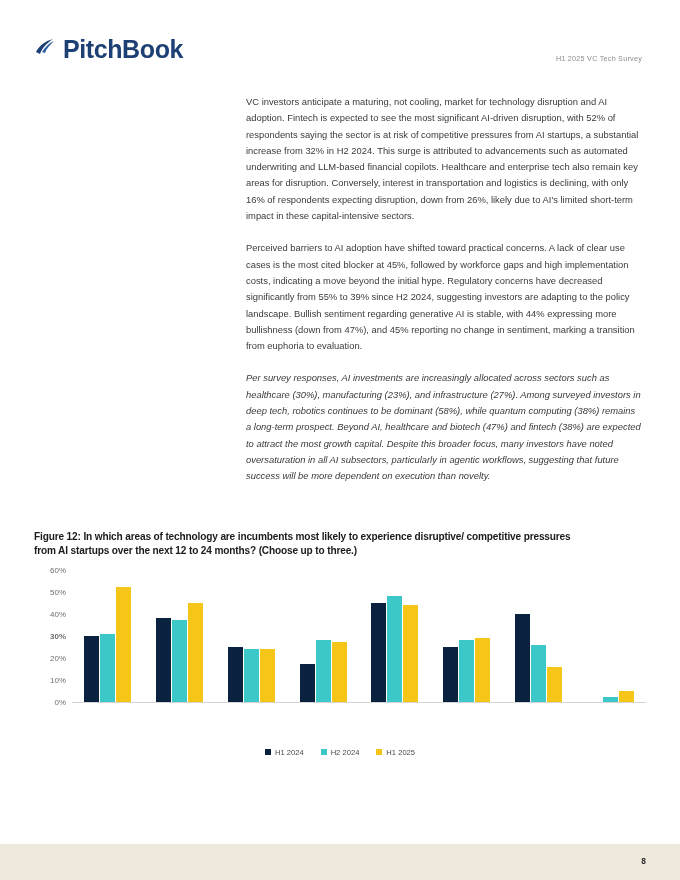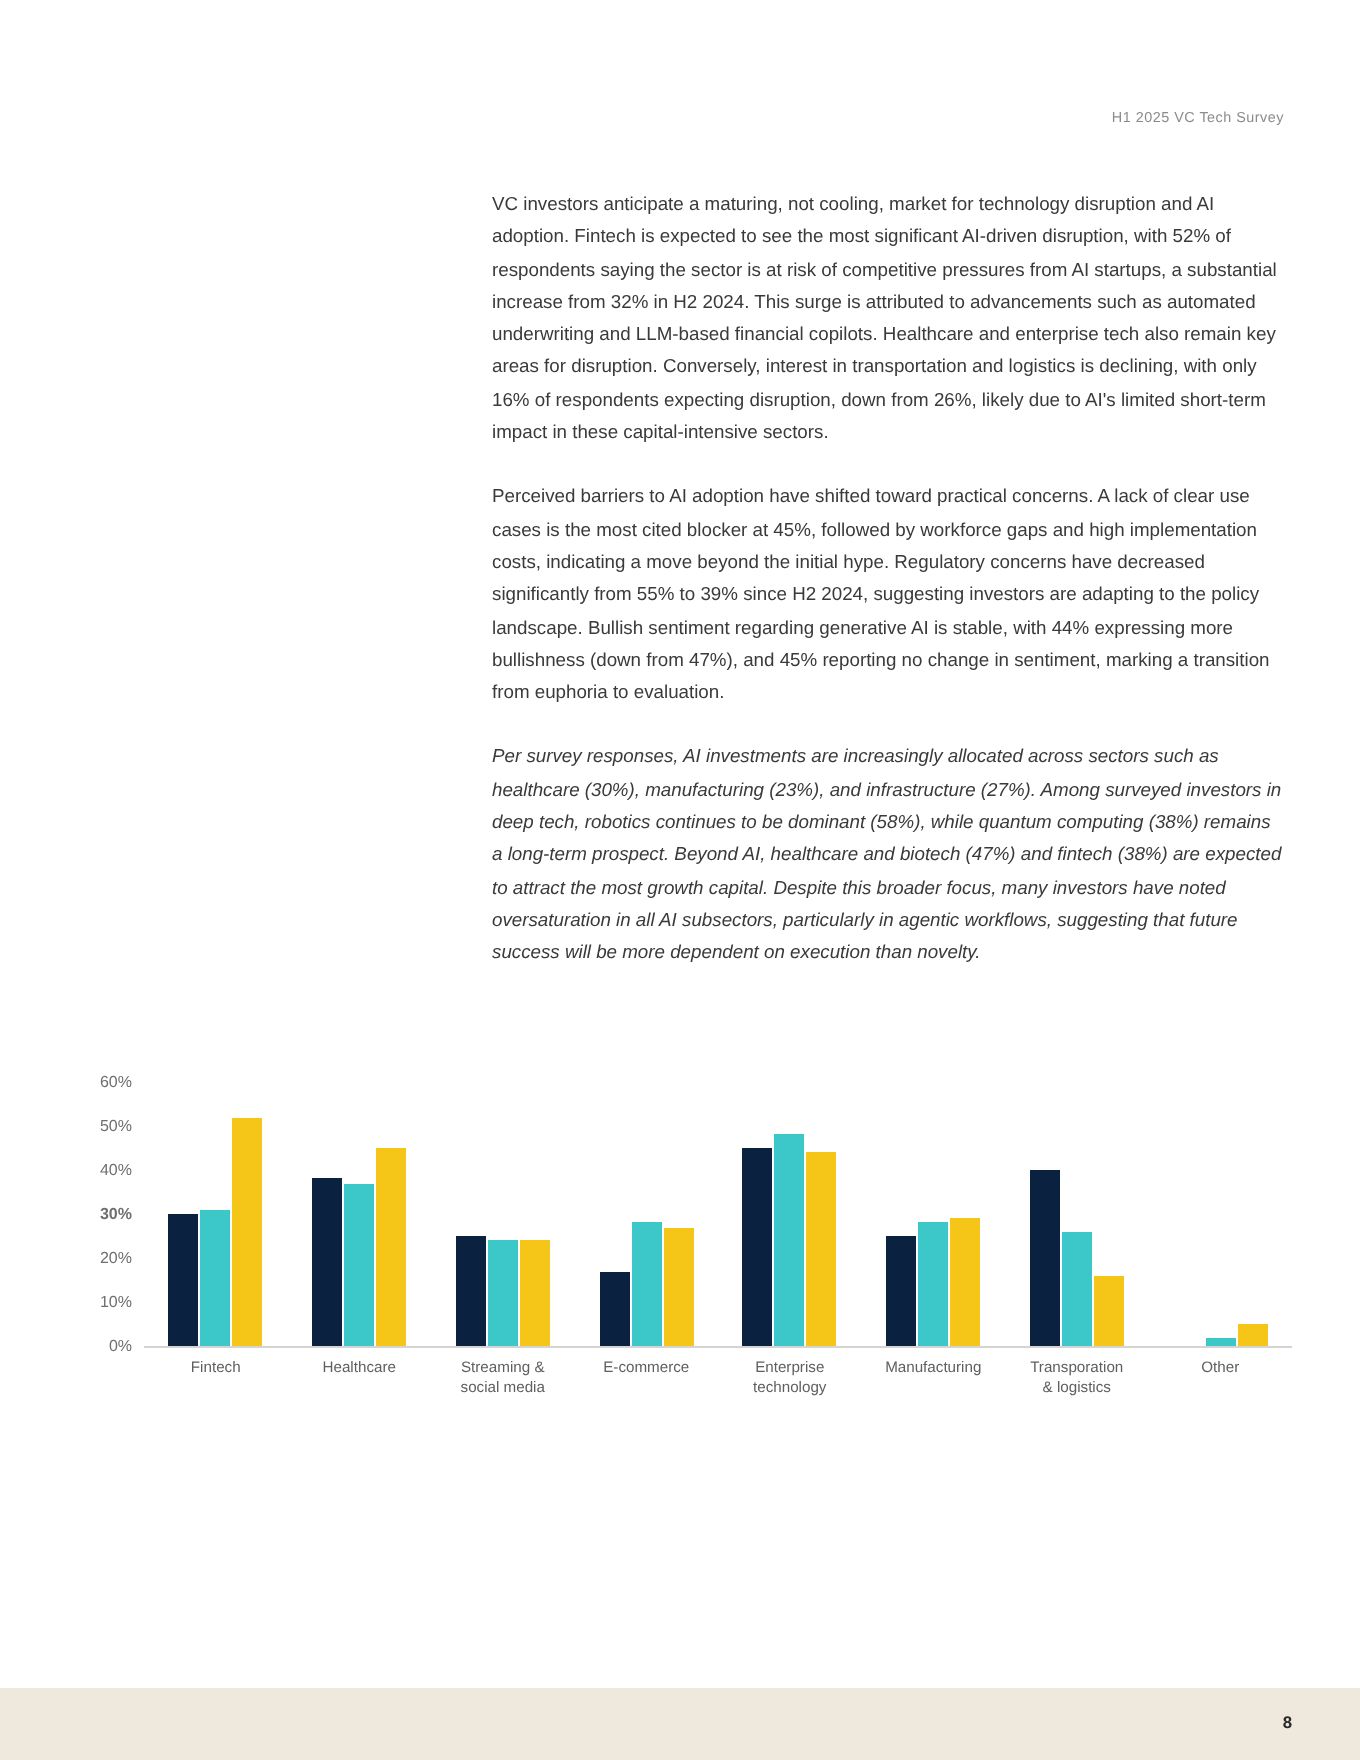--- a/index.html
+++ b/index.html
@@ -191,30 +191,40 @@
     top: 12px;
     font-size: 8.4px;
     font-weight: bold;
     color: #2b2b2b;
   }
 </style>
 </head>
 <body>
 
 <div class="page-header">
+  <div class="logo-wrap">
+    <span class="logo-mark">
+      <svg width="26" height="26" viewBox="0 0 26 26">
+        <path d="M2 16 C5 10, 11 5, 19 3 C13 7, 8 12, 6 18 Z" fill="#1c3f74"></path>
+        <path d="M8 16 C11 11, 15 7, 20 5 C16 9, 12 13, 11 17 Z" fill="#2a5fa0"></path>
+      </svg>
+    </span>
+    <span class="logo-text">PitchBook</span>
+  </div>
   <div class="header-survey">H1 2025 VC Tech Survey</div>
 </div>
 
 <div class="text-col">
   <p class="body-par">VC investors anticipate a maturing, not cooling, market for technology disruption and AI adoption. Fintech is expected to see the most significant AI-driven disruption, with 52% of respondents saying the sector is at risk of competitive pressures from AI startups, a substantial increase from 32% in H2 2024. This surge is attributed to advancements such as automated underwriting and LLM-based financial copilots. Healthcare and enterprise tech also remain key areas for disruption. Conversely, interest in transportation and logistics is declining, with only 16% of respondents expecting disruption, down from 26%, likely due to AI's limited short-term impact in these capital-intensive sectors.</p>
   <p class="body-par">Perceived barriers to AI adoption have shifted toward practical concerns. A lack of clear use cases is the most cited blocker at 45%, followed by workforce gaps and high implementation costs, indicating a move beyond the initial hype. Regulatory concerns have decreased significantly from 55% to 39% since H2 2024, suggesting investors are adapting to the policy landscape. Bullish sentiment regarding generative AI is stable, with 44% expressing more bullishness (down from 47%), and 45% reporting no change in sentiment, marking a transition from euphoria to evaluation.</p>
   <p class="body-par">Per survey responses, AI investments are increasingly allocated across sectors such as healthcare (30%), manufacturing (23%), and infrastructure (27%). Among surveyed investors in deep tech, robotics continues to be dominant (58%), while quantum computing (38%) remains a long-term prospect. Beyond AI, healthcare and biotech (47%) and fintech (38%) are expected to attract the most growth capital. Despite this broader focus, many investors have noted oversaturation in all AI subsectors, particularly in agentic workflows, suggesting that future success will be more dependent on execution than novelty.</p>
 </div>
 
 <div class="figure-block">
+  <div class="fig-caption">Figure 12: In which areas of technology are incumbents most likely to experience disruptive/ competitive pressures from AI startups over the next 12 to 24 months? (Choose up to three.)</div>
 
   <div class="chart">
     <div class="y-axis">
         <div class="y-tick" style="top: 0px;">60%</div>
         <div class="y-tick" style="top: 22px;">50%</div>
         <div class="y-tick" style="top: 44px;">40%</div>
         <div class="y-tick" style="top: 66px; font-weight: bold;">30%</div>
         <div class="y-tick" style="top: 88px;">20%</div>
         <div class="y-tick" style="top: 110px;">10%</div>
         <div class="y-tick" style="top: 132px;">0%</div>
@@ -255,33 +265,34 @@
           <div class="bar s1" style="height: 57.2px; background: rgb(60, 200, 200);"></div>
           <div class="bar s2" style="height: 35.2px; background: rgb(245, 197, 24);"></div>
         </div>
         <div class="group">
           <div class="bar s0" style="height: 0px; background: rgb(10, 34, 64);"></div>
           <div class="bar s1" style="height: 4.4px; background: rgb(60, 200, 200);"></div>
           <div class="bar s2" style="height: 11px; background: rgb(245, 197, 24);"></div>
         </div>
       </div>
     <div class="axis-line"></div>
-    <div class="x-labels">
-        <div class="x-label">Fintech</div>
-        <div class="x-label">Healthcare</div>
-        <div class="x-label">Streaming &amp;
-social media</div>
-        <div class="x-label">E-commerce</div>
-        <div class="x-label">Enterprise
-technology</div>
-        <div class="x-label">Manufacturing</div>
-        <div class="x-label">Transporation
-&amp; logistics</div>
-        <div class="x-label">Other</div>
-      </div>
   </div>
 
+  <div class="legend">
+      <div class="legend-item">
+        <span class="legend-swatch" style="background: rgb(10, 34, 64);"></span>
+        <span>H1 2024</span>
+      </div>
+      <div class="legend-item">
+        <span class="legend-swatch" style="background: rgb(60, 200, 200);"></span>
+        <span>H2 2024</span>
+      </div>
+      <div class="legend-item">
+        <span class="legend-swatch" style="background: rgb(245, 197, 24);"></span>
+        <span>H1 2025</span>
+      </div>
+    </div>
 
 </div>
 
 <div class="footer-band">
   <div class="page-num">8</div>
 </div>
 
 </body></html>

